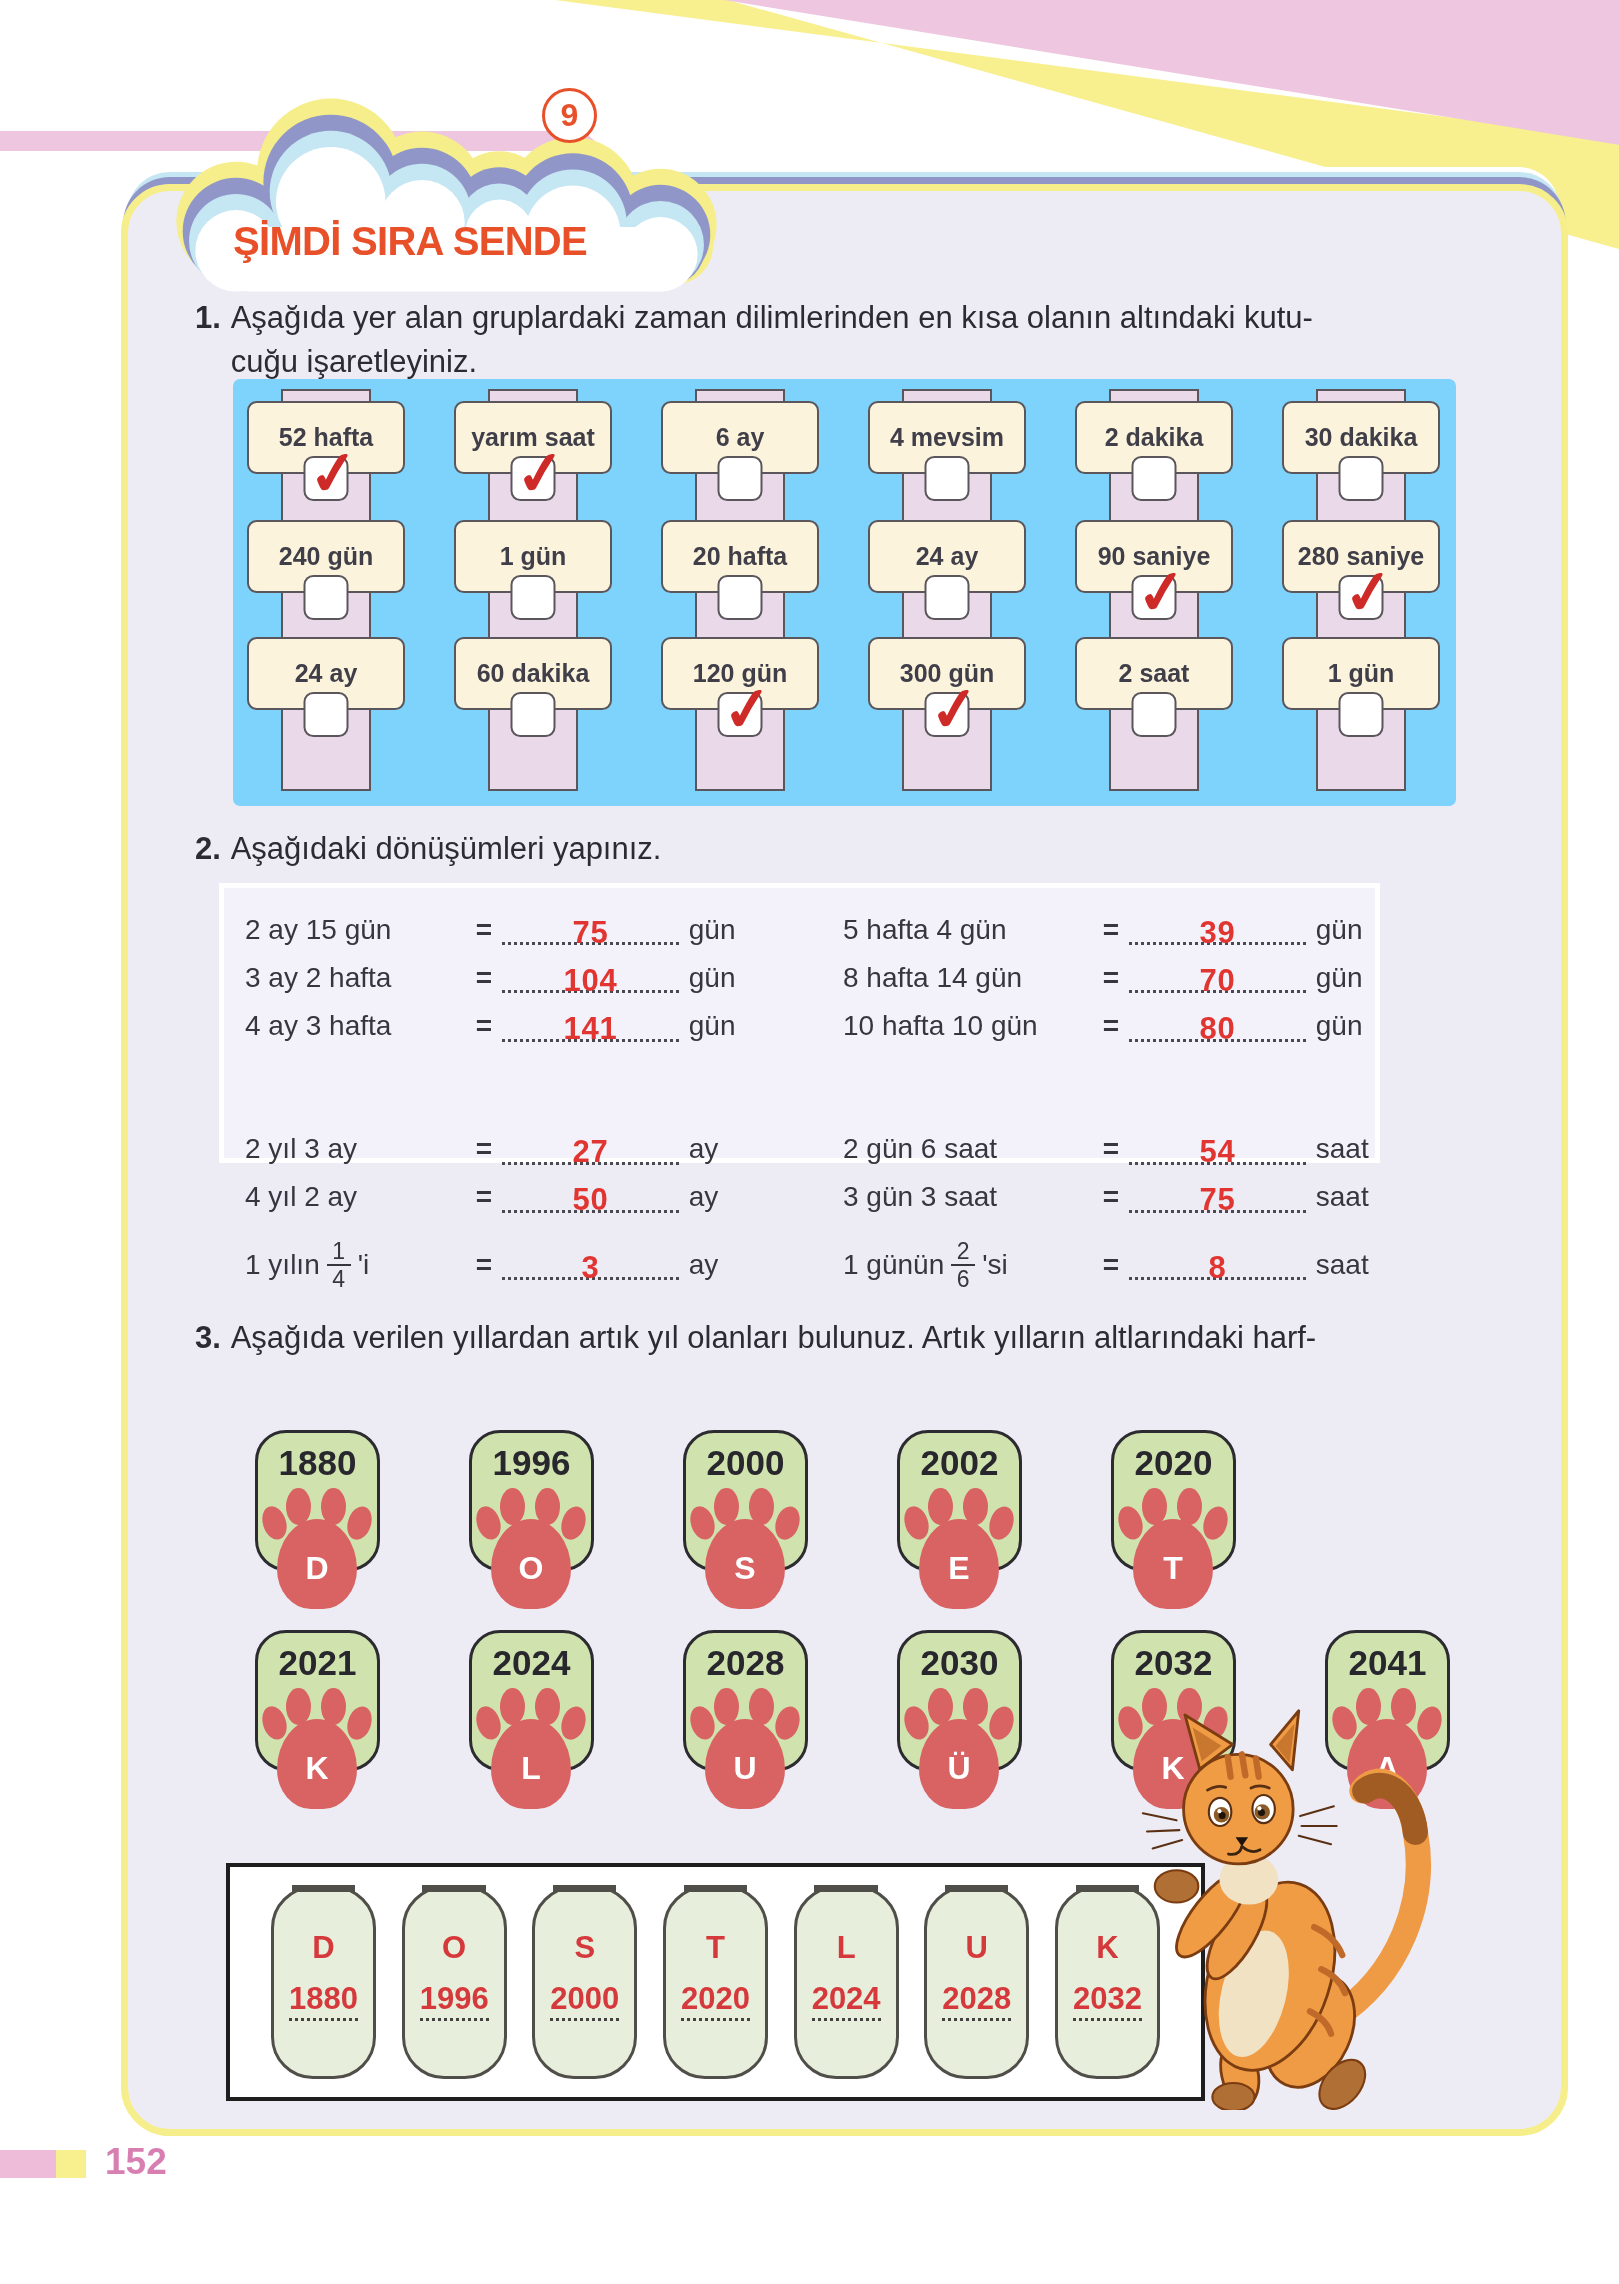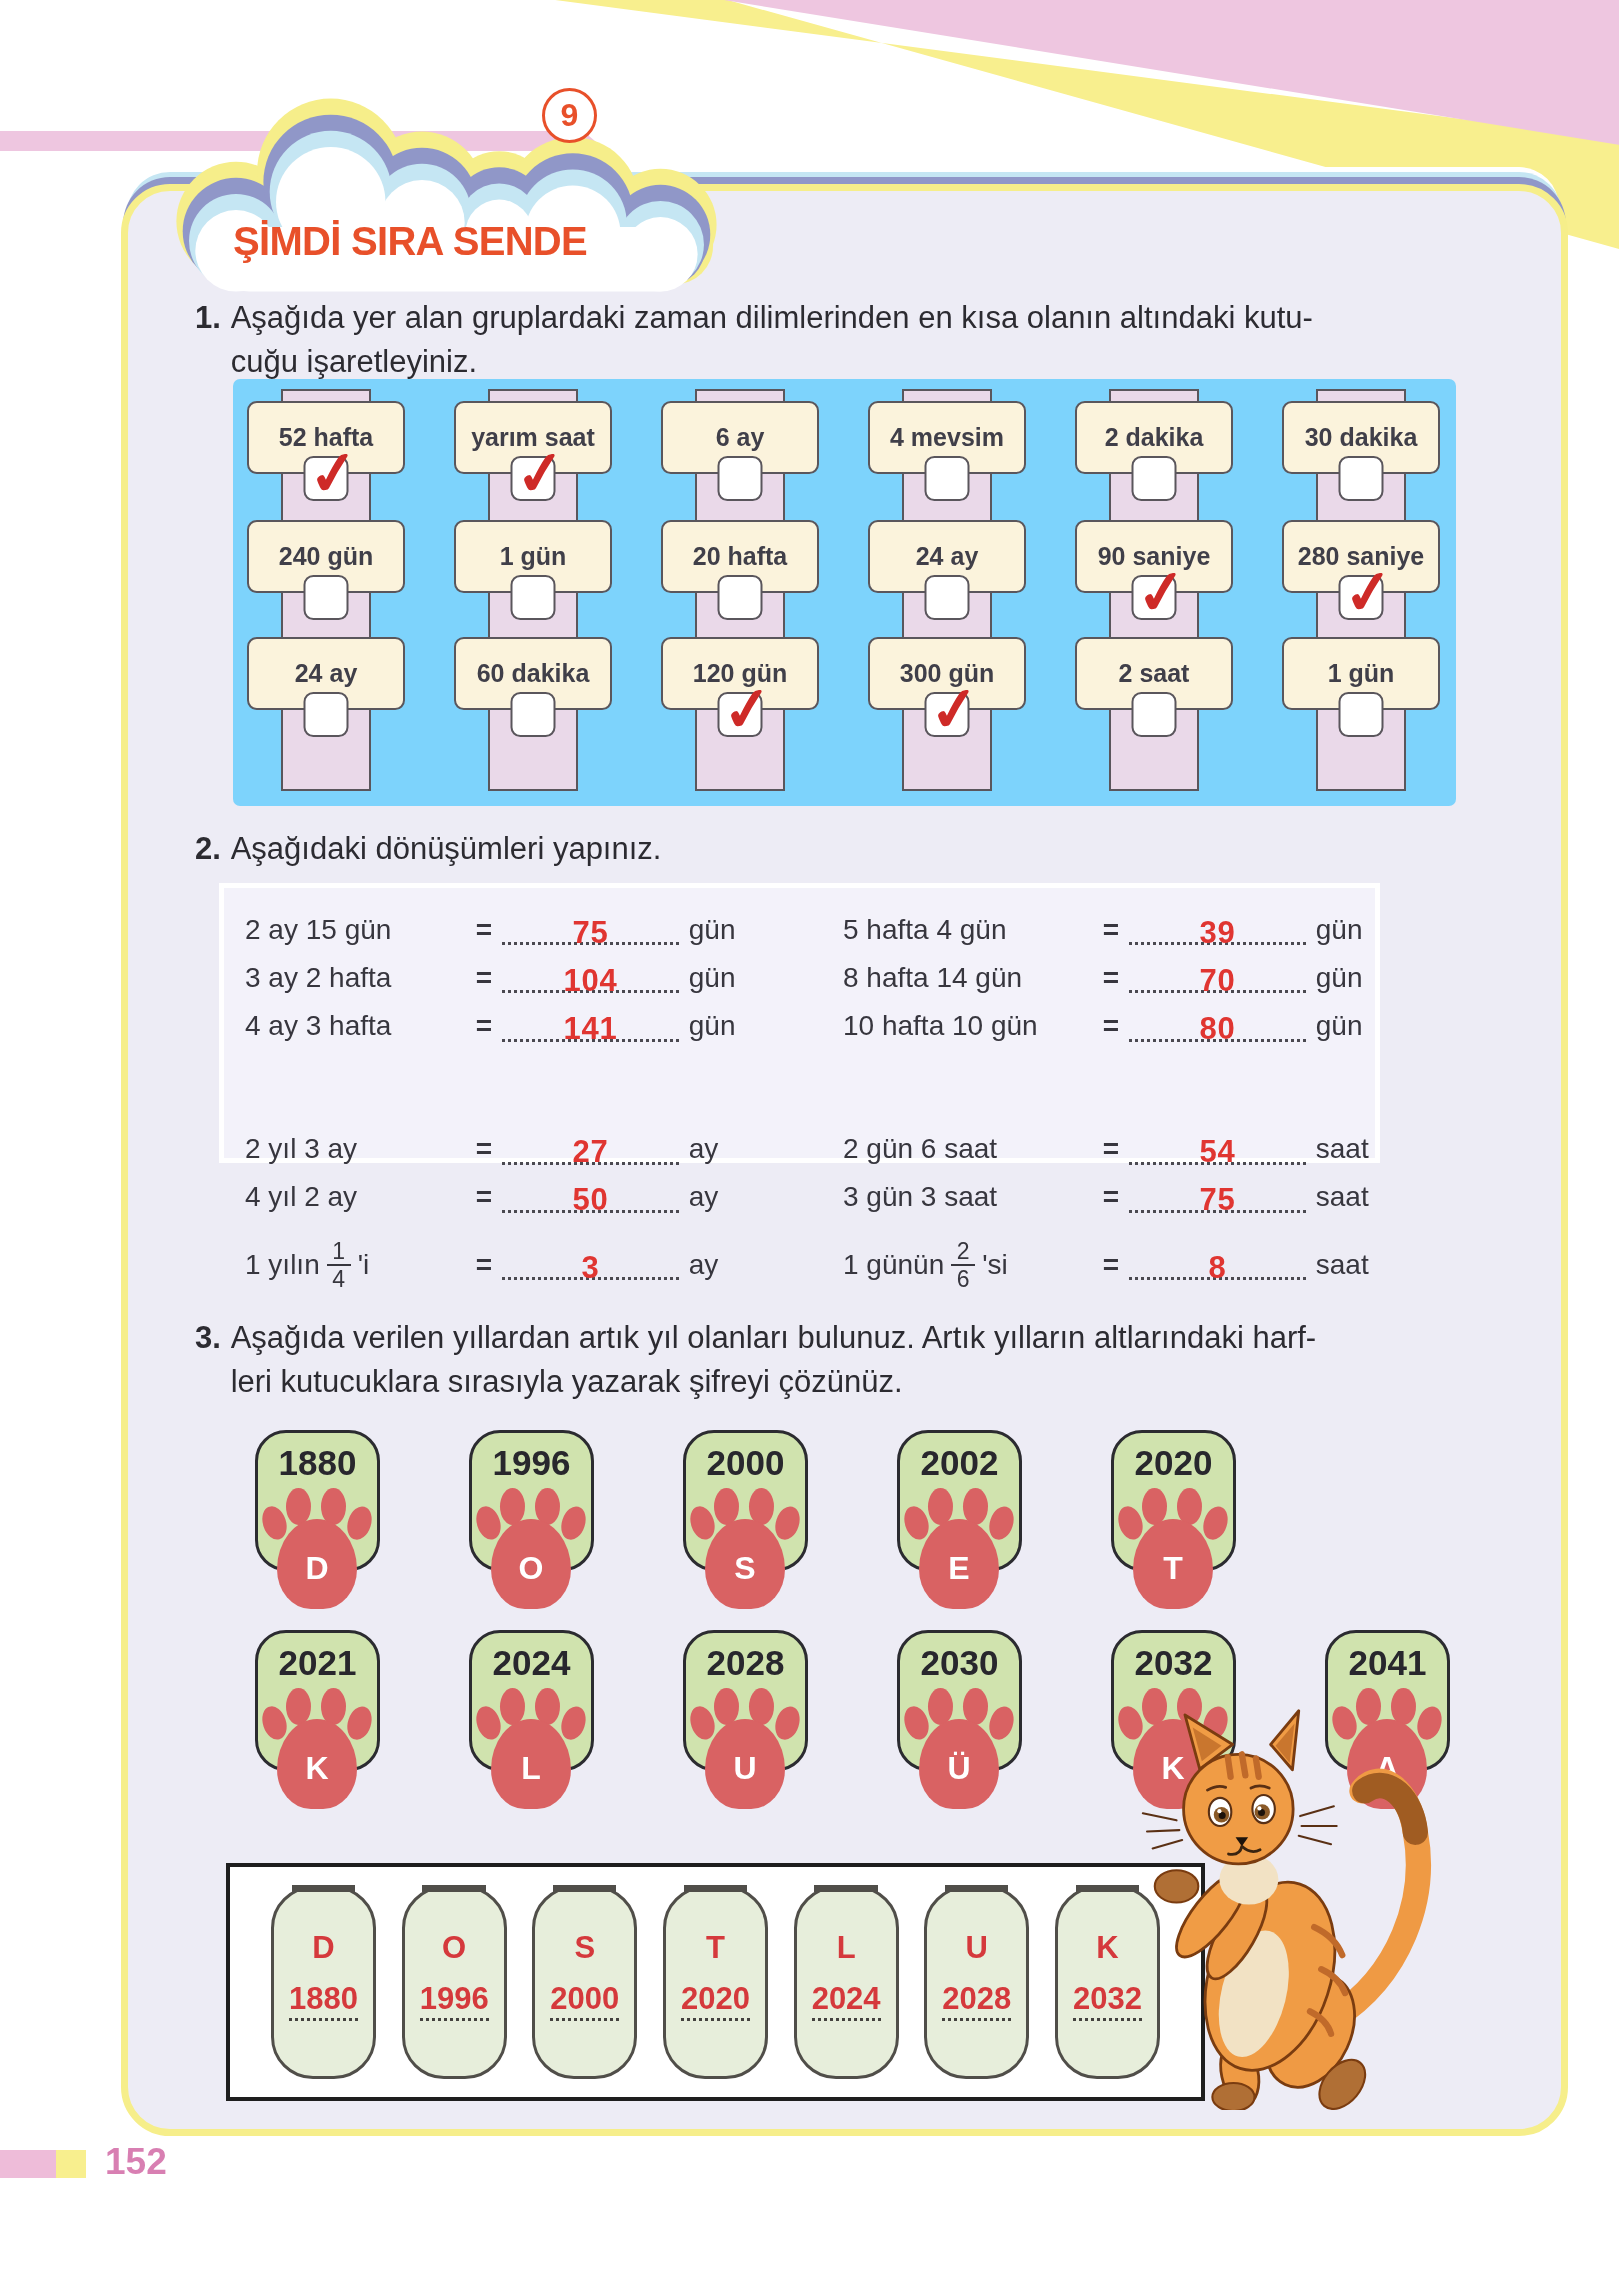--- a/index.html
+++ b/index.html
@@ -436,21 +436,20 @@
           <span class="unit">saat</span>
         </div>
       </div>
     </div>
   </div>
 
   <div class="q-text q3-text">
     <span class="q-num">3.</span>
     <span>
       <span>Aşağıda verilen yıllardan artık yıl olanları bulunuz. Artık yılların altlarındaki harf-</span><br>
-      <span>leri kutucuklara sırasıyla yazarak şifreyi çözünüz.</span>
     </span>
   </div>
 
   <div class="year-rows">
     <div class="year-row">
       <div class="ycard">
         <div class="yyear">1880</div>
         <div class="paw">
           <span class="toe toe1"></span>
             <span class="toe toe2"></span>

